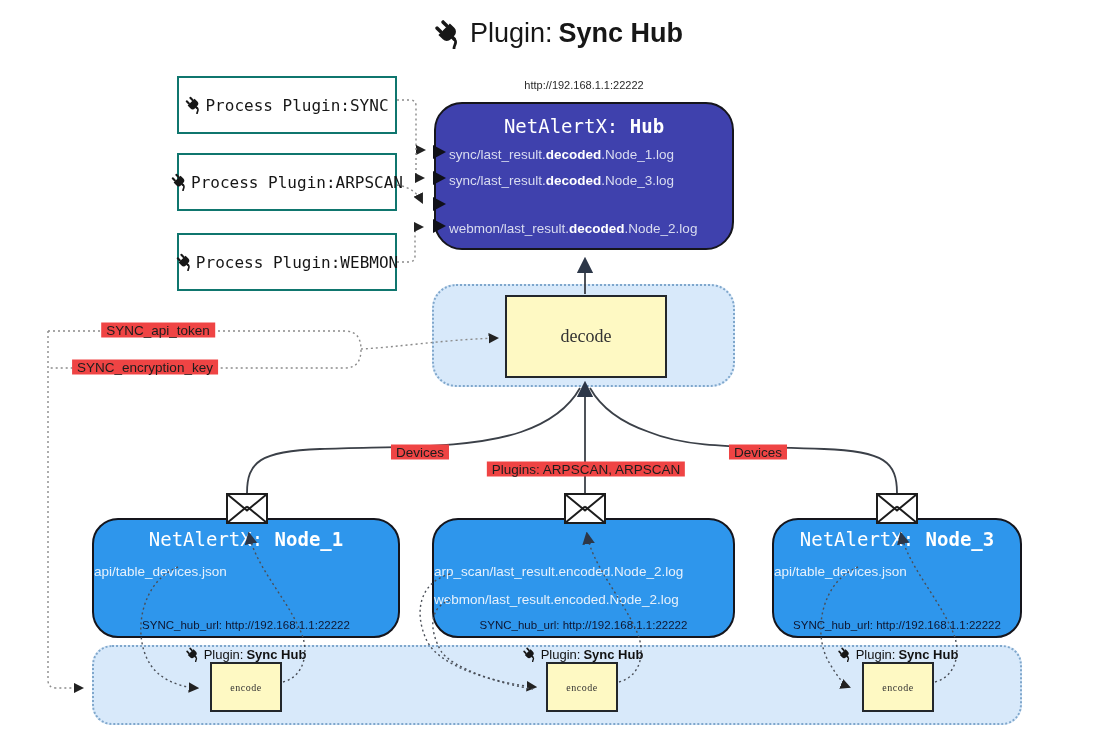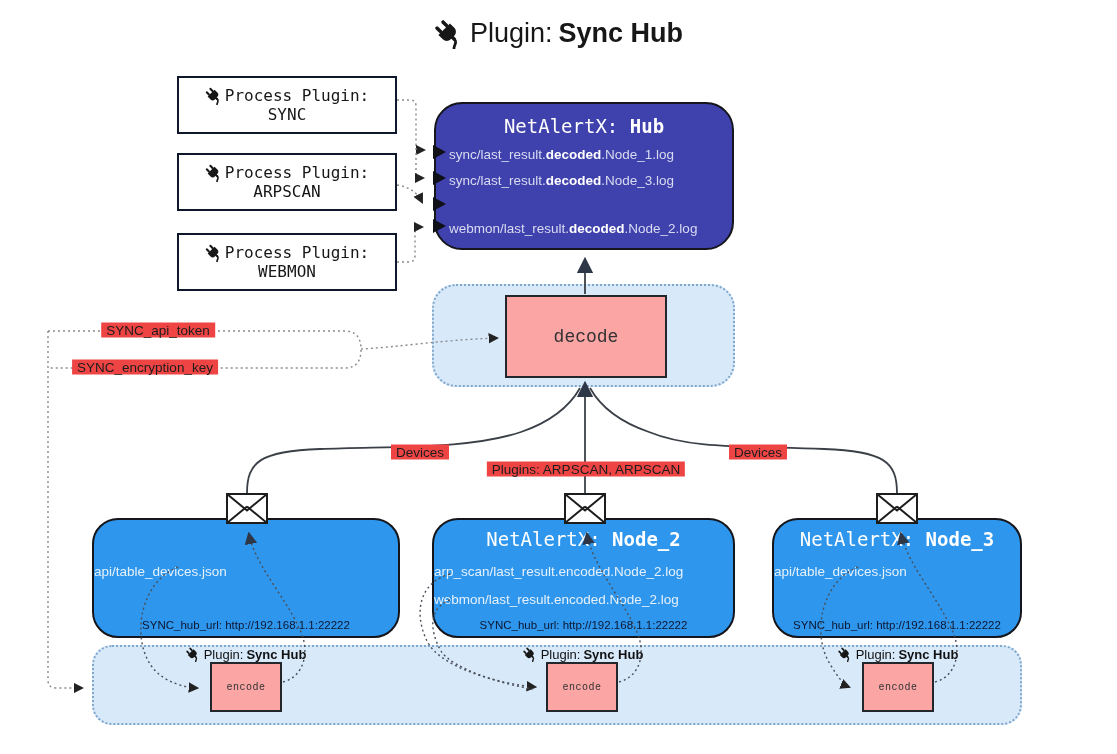--- a/index.html
+++ b/index.html
@@ -6,39 +6,39 @@
   .canvas{position:relative;width:1117px;height:754px;background:#fff;overflow:hidden;
           font-family:"Liberation Sans",sans-serif;color:#1a1a1a;}
   .abs{position:absolute;box-sizing:border-box;}
 
   
   .page-title{left:0;right:0;top:18px;display:flex;justify-content:center;align-items:center;gap:6px;
               font-size:27px;color:#171717;z-index:2;}
   .page-title .bold{font-weight:700;}
 
   
-  .pbox{left:177px;width:220px;height:58px;background:#fff;border:2px solid #0f172a;
-        display:flex;flex-direction:column;align-items:center;justify-content:center;
+  .pbox{left:177px;width:220px;height:58px;background:#fff;border:2px solid #0f766e;
+        display:flex;flex-direction:row;align-items:center;justify-content:center;
         font-family:"DejaVu Sans Mono",monospace;font-size:16px;color:#161616;z-index:2;}
   .pbox .row1{display:flex;align-items:center;gap:2px;white-space:nowrap;}
 
   
   .hub{left:434px;top:102px;width:300px;height:148px;background:#3F41AD;border:2px solid #15151c;
        border-radius:28px;z-index:2;}
   .hub-title{position:absolute;top:11px;left:0;width:100%;text-align:center;
              font-family:"DejaVu Sans Mono",monospace;font-size:19px;color:#ffffff;white-space:nowrap;}
   .hub-title .bold{font-weight:700;}
   .hub-log{position:absolute;left:13px;font-size:13.5px;color:#d9dcf0;white-space:nowrap;}
   .hub-log b{color:#ffffff;font-weight:700;}
   .hub-url{left:434px;top:79px;width:300px;text-align:center;font-size:11px;color:#2a2a2a;z-index:2;}
 
   
   .panel{background:#D8E9FA;border:2px dotted #7FA7CC;border-radius:24px;z-index:1;}
-  .opbox{background:#fca5a5;border:2px solid #23272b;display:flex;align-items:center;justify-content:center;
-         font-family:Liberation Mono, monospace;color:#333;z-index:2;}
+  .opbox{background:#fef9c3;border:2px solid #23272b;display:flex;align-items:center;justify-content:center;
+         font-family:Liberation Serif, serif;color:#333;z-index:2;}
 
   
   .node{top:518px;height:120px;background:#2E96EC;border:2px solid #15151c;border-radius:26px;z-index:2;}
   .node-title{position:absolute;top:8px;left:0;width:100%;text-align:center;white-space:nowrap;
               font-family:"DejaVu Sans Mono",monospace;font-size:19px;color:#ffffff;}
   .node-title .bold{font-weight:700;}
   .node-file{position:absolute;left:0;width:100%;text-align:left;font-size:13.5px;color:#E6F1FC;white-space:nowrap;}
   .node-url{position:absolute;top:99px;left:0;width:100%;text-align:center;font-size:11.5px;color:#0e1630;white-space:nowrap;}
 
   
@@ -99,20 +99,21 @@
   <div class="abs pbox" style="top:233px;">
     <div class="row1">
       <svg width="18" height="18">
           <use href="#plug"></use>
         </svg>
       <span>Process Plugin:</span>
     </div>
     <div>WEBMON</div>
   </div>
 
+  <div class="abs hub-url">http://192.168.1.1:22222</div>
   <div class="abs hub">
     <div class="hub-title">
       <span>NetAlertX:</span>
       <span class="bold">Hub</span>
     </div>
     <div class="hub-log" style="top:43px;">
       <span>sync/last_result.</span><b>decoded</b><span>.Node_1.log</span>
     </div>
     <div class="hub-log" style="top:69px;">
       <span>sync/last_result.</span><b>decoded</b><span>.Node_3.log</span>
@@ -121,28 +122,28 @@
       <span>webmon/last_result.</span><b>decoded</b><span>.Node_2.log</span>
     </div>
   </div>
 
   <div class="abs panel" style="left:432px;top:284px;width:303px;height:103px;"></div>
   <div class="abs opbox" style="left:505px;top:295px;width:162px;height:83px;font-size:18px;">
     <span>decode</span>
   </div>
 
   <div class="abs node" style="left:92px;width:308px;">
+    <div class="node-title">
+      <span>NetAlertX:</span>
+      <span class="bold">Node_1</span>
+    </div>
     <div class="node-file" style="top:44px;">api/table_devices.json</div>
     <div class="node-url">SYNC_hub_url: http://192.168.1.1:22222</div>
   </div>
   <div class="abs node" style="left:432px;width:303px;">
-    <div class="node-title">
-      <span>NetAlertX:</span>
-      <span class="bold">Node_2</span>
-    </div>
     <div class="node-file" style="top:44px;">arp_scan/last_result.encoded.Node_2.log</div>
     <div class="node-file" style="top:72px;">webmon/last_result.encoded.Node_2.log</div>
     <div class="node-url">SYNC_hub_url: http://192.168.1.1:22222</div>
   </div>
   <div class="abs node" style="left:772px;width:250px;">
     <div class="node-title">
       <span>NetAlertX:</span>
       <span class="bold">Node_3</span>
     </div>
     <div class="node-file" style="top:44px;">api/table_devices.json</div>

